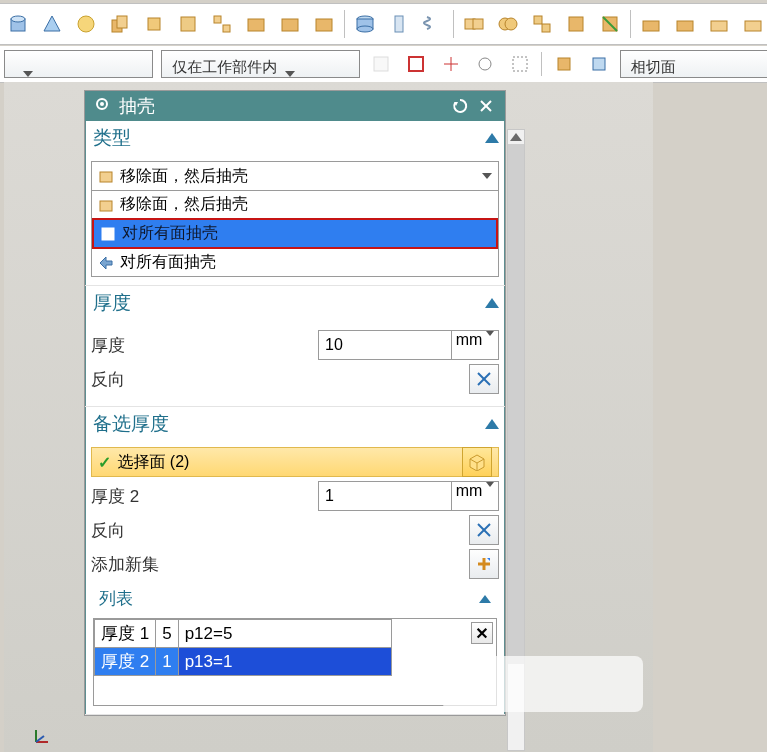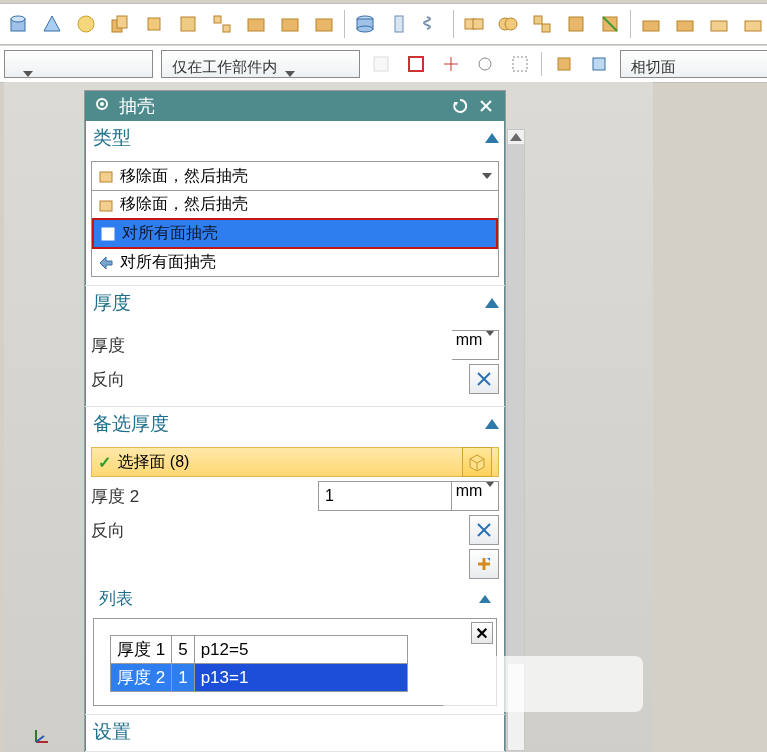--- a/index.html
+++ b/index.html
@@ -55,21 +55,21 @@
   .selectbar { background:linear-gradient(#ffe8a9,#ffd873); border:1px solid #e0b94e; height:28px; display:flex; align-items:center; padding:0 6px; }
   .selectbar .chk { color:#2a9c2a; margin-right:6px; font-weight:bold; }
   .selectbar .spacer { flex:1; }
   .selectbar .cube { width:28px;height:28px; background:linear-gradient(#ffe79a,#ffd159); border:1px solid #d0a530; display:flex;align-items:center;justify-content:center; margin-left:4px;}
 
   .subhead { color:#1f6f8b; font-size:17px; padding:4px 8px; display:flex; align-items:center; }
   .subhead .spacer{flex:1;}
 
   .listbox { border:1px solid #9a9a9a; background:#fff; height:86px; position:relative; margin:4px 2px 0 2px;}
   .listbox .closebtn { position:absolute; right:3px; top:3px; width:20px;height:20px;border:1px solid #9a9a9a;background:linear-gradient(#fff,#e8e8e8);display:flex;align-items:center;justify-content:center;font-weight:bold;}
-  .listbox table { border-collapse:collapse; margin:16px; }
+  .listbox table { border-collapse:collapse; margin:0; }
   .listbox td { border:1px solid #9a9a9a; padding:2px 6px; font-size:17px; }
   .listbox tr.sel td { background:#2f7ef0; color:#fff; }
   .listbox tr.sel td.widecell { background:#1d4ed8; min-width:200px;}
 
   
   .gizmo { position:absolute; left:28px; bottom:6px; width:20px; height:20px; }
 
   
   .blob { position:absolute; right:10px; bottom:40px; width:200px; height:56px; background:rgba(255,255,255,0.7); border-radius:8px; }
 
@@ -320,20 +320,23 @@
 
     <div class="section">
       <div class="sec-head">
         <span>厚度</span>
         <span class="spacer"></span>
         <span class="chev"></span>
       </div>
       <div class="sec-body">
         <div class="row">
           <span class="row-label">厚度</span>
+          <div class="numfield">
+            <span>10</span>
+          </div>
           <div class="unit">
             <span>mm</span>
             <span class="caret"></span>
           </div>
         </div>
         <div class="row">
           <span class="row-label">反向</span>
           <div class="iconbtn">
             <svg width="16" height="16">
                 <line x1="2" y1="2" x2="14" y2="14" stroke="#2a6fb5" stroke-width="2"></line>
@@ -346,21 +349,21 @@
 
     <div class="section">
       <div class="sec-head">
         <span>备选厚度</span>
         <span class="spacer"></span>
         <span class="chev"></span>
       </div>
       <div class="sec-body">
         <div class="selectbar">
           <span class="chk">✓</span>
-          <span>选择面 (8)</span>
+          <span>选择面 (2)</span>
           <span class="spacer"></span>
           <span class="cube">
             <svg width="18" height="18">
                 <polygon points="9,2 16,6 16,14 9,18 2,14 2,6" fill="#ffe08a" stroke="#c99a2e"></polygon>
                 <line x1="2" y1="6" x2="9" y2="10" stroke="#c99a2e"></line>
                 <line x1="16" y1="6" x2="9" y2="10" stroke="#c99a2e"></line>
                 <line x1="9" y1="10" x2="9" y2="18" stroke="#c99a2e"></line>
               </svg>
           </span>
         </div>
@@ -377,20 +380,21 @@
         <div class="row">
           <span class="row-label">反向</span>
           <div class="iconbtn">
             <svg width="16" height="16">
                 <line x1="2" y1="2" x2="14" y2="14" stroke="#2a6fb5" stroke-width="2"></line>
                 <line x1="14" y1="2" x2="2" y2="14" stroke="#2a6fb5" stroke-width="2"></line>
               </svg>
           </div>
         </div>
         <div class="row">
+          <span class="row-label">添加新集</span>
           <div class="iconbtn">
             <svg width="16" height="16">
                 <line x1="8" y1="2" x2="8" y2="14" stroke="#d48a1e" stroke-width="3"></line>
                 <line x1="2" y1="8" x2="14" y2="8" stroke="#d48a1e" stroke-width="3"></line>
                 <polygon points="14,2 11,2 14,5" fill="#2f7ef0"></polygon>
               </svg>
           </div>
         </div>
 
         <div class="subhead">
@@ -411,26 +415,20 @@
               <td>厚度 2</td>
               <td>1</td>
               <td class="widecell">p13=1</td>
             </tr>
           </tbody>
             </table>
         </div>
       </div>
     </div>
 
-    <div class="section">
-      <div class="sec-head">
-        <span>设置</span>
-        <span class="spacer"></span>
-      </div>
-    </div>
 
     <div class="panel-scroll">
       <div style="height:14px;display:flex;align-items:center;justify-content:center;">
         <span class="chev small" style="border-bottom-color:#6a6a6a"></span>
       </div>
       <div class="thumb" style="top:14px"></div>
     </div>
   </div>
 
   <div class="gizmo">

